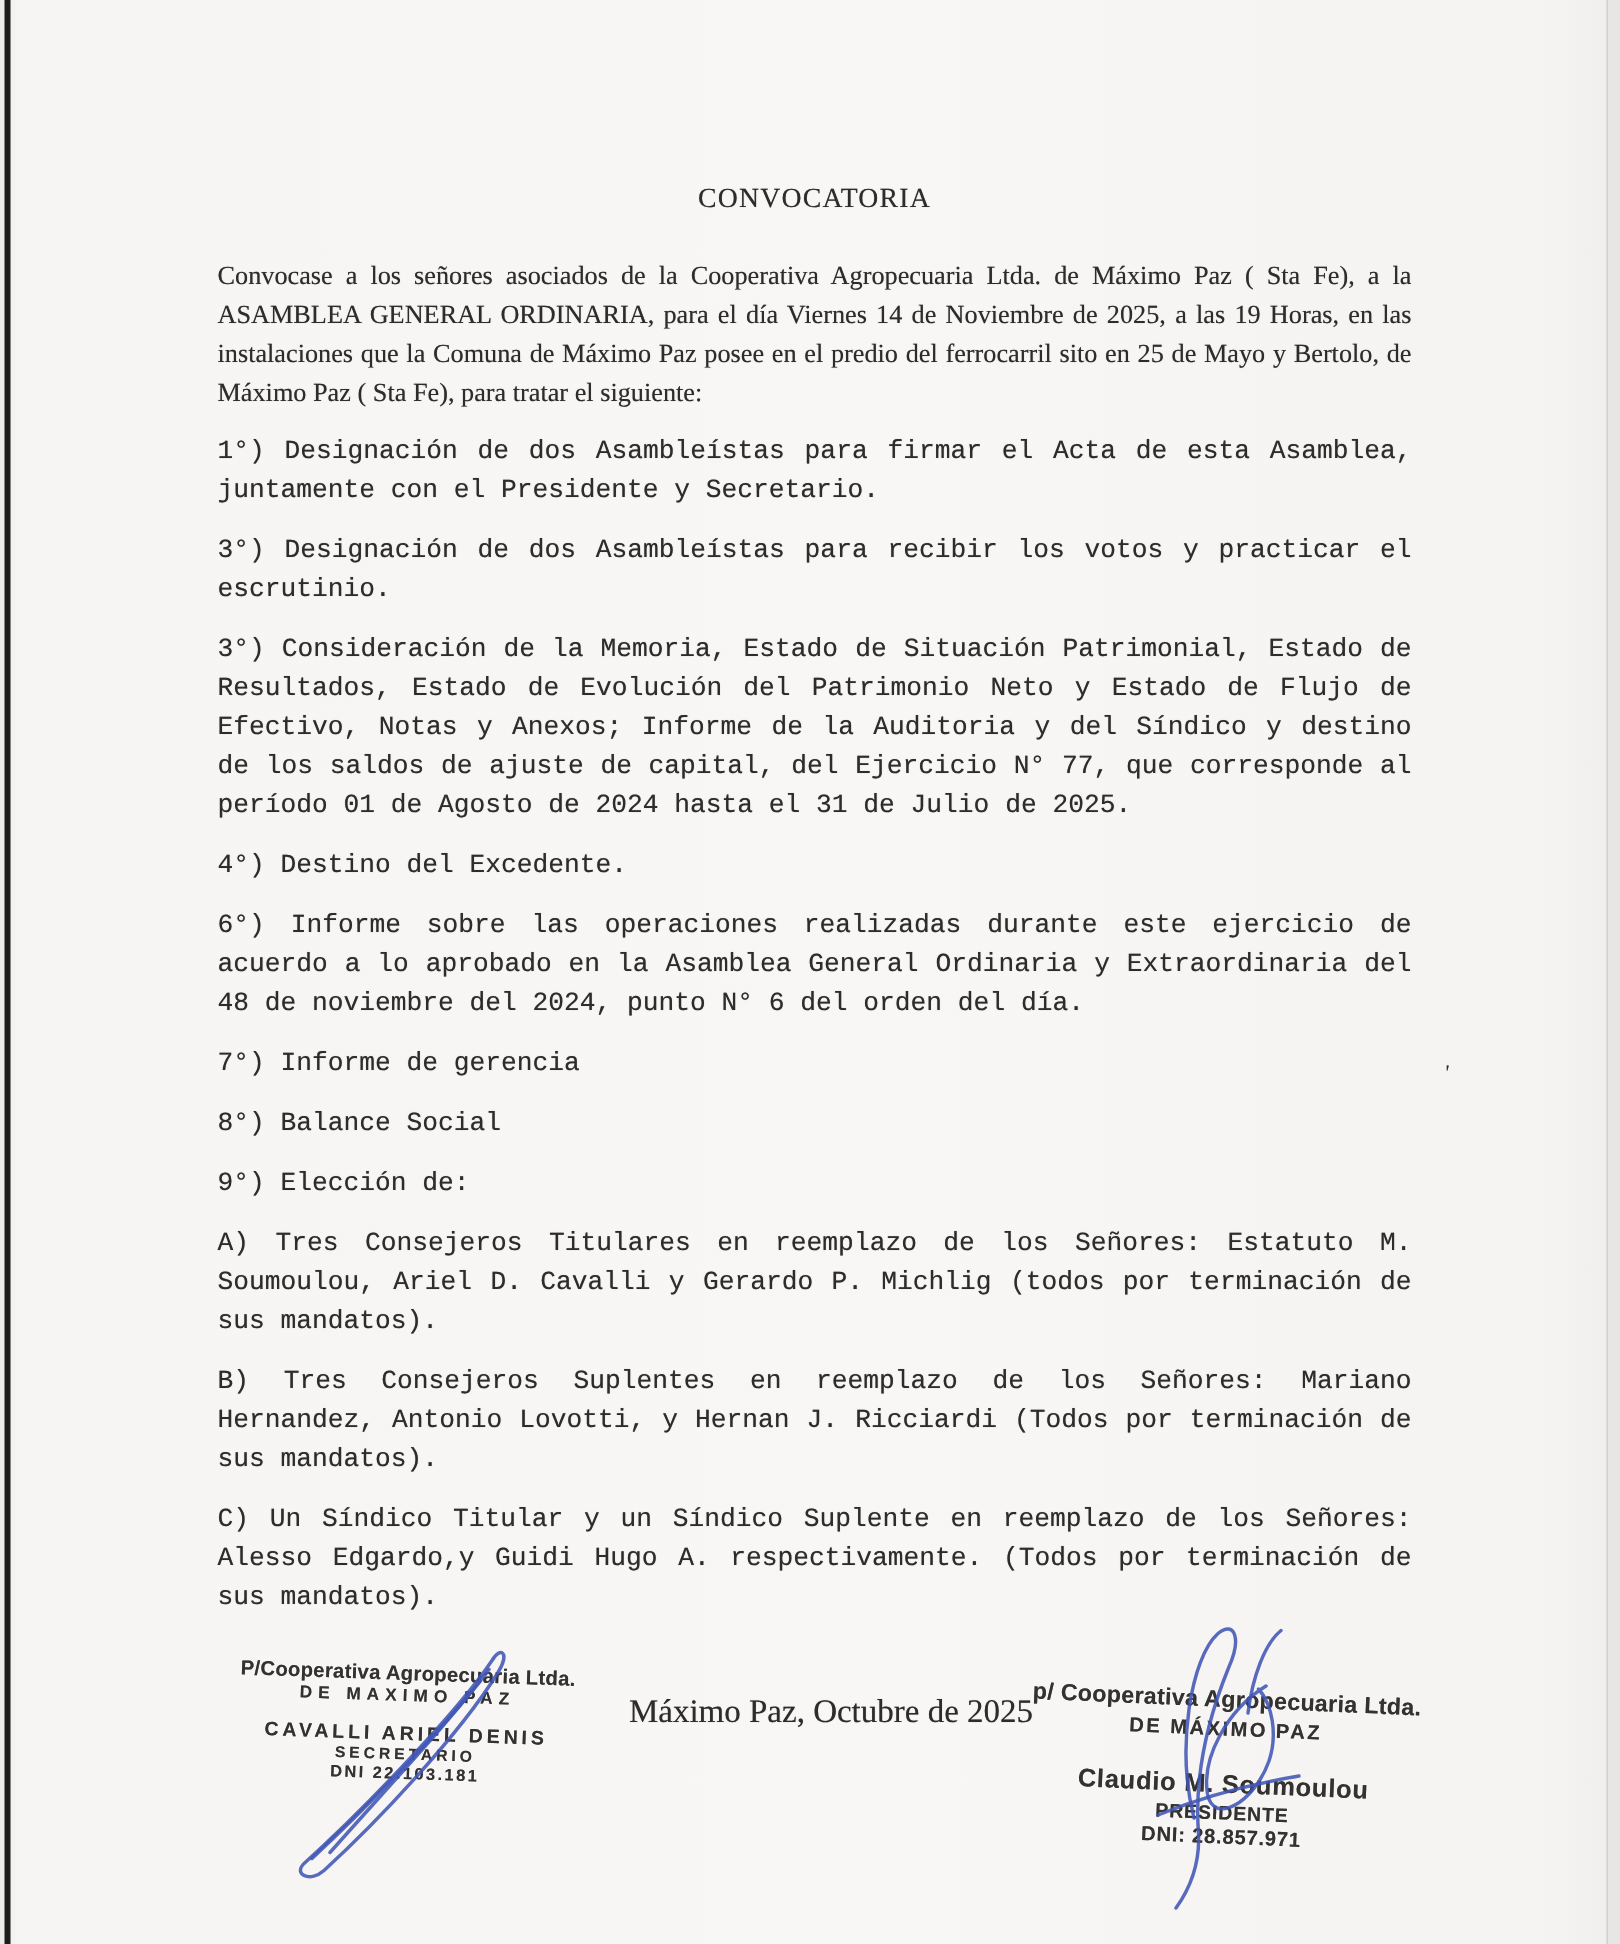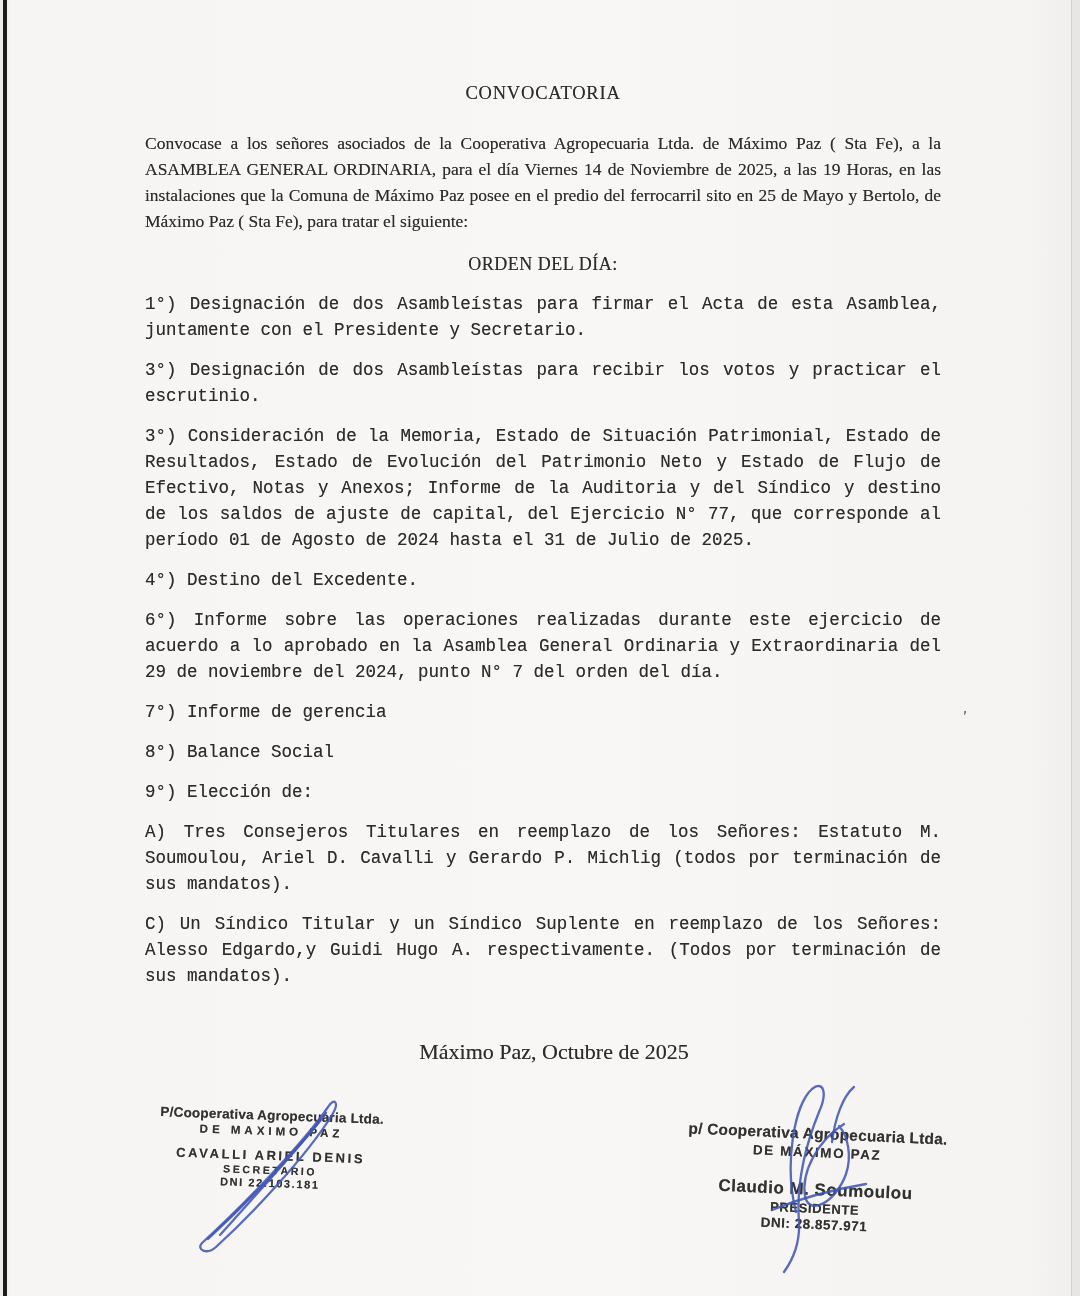--- a/index.html
+++ b/index.html
@@ -21,21 +21,21 @@
   }
   .scan-right-edge {
     position: absolute; right: 0; top: 0;
     width: 8px; height: 1296px;
     background: #e7e6e4;
     border-left: 1px solid #d2d1cf;
   }
   .content {
     position: absolute; left: 145px; top: 0;
     width: 796px;
-    padding-top: 80px;
+    padding-top: 120px;
     color: #2c2c2c;
     font-size: 17.5px;
     line-height: 26px;
     text-shadow: 0 0 0.5px rgba(40,40,40,0.55);
   }
   .doc-title {
     margin: 0; font-size: 18.5px; font-weight: normal;
     text-align: center; letter-spacing: 0.8px;
   }
   .intro { margin: 24px 0 0 0; text-align: justify; }
@@ -85,32 +85,32 @@
 </head>
 <body>
 
 <div class="page">
   <div class="scan-left-line"></div>
   <div class="scan-right-edge"></div>
 
   <div class="content">
     <h1 class="doc-title">CONVOCATORIA</h1>
     <p class="intro">Convocase a los señores asociados de la Cooperativa Agropecuaria Ltda. de Máximo Paz ( Sta Fe), a la ASAMBLEA GENERAL ORDINARIA, para el día Viernes 14 de Noviembre de 2025, a las 19 Horas, en las instalaciones que la Comuna de Máximo Paz posee en el predio del ferrocarril sito en 25 de Mayo y Bertolo, de Máximo Paz ( Sta Fe), para tratar el siguiente:</p>
-    <h2 class="agenda-heading">ORDEN DEL DÍA:</h2>
 
     <p class="para">1°) Designación de dos Asambleístas para firmar el Acta de esta Asamblea, juntamente con el Presidente y Secretario.</p>
     <p class="para">3°) Designación de dos Asambleístas para recibir los votos y practicar el escrutinio.</p>
     <p class="para">3°) Consideración de la Memoria, Estado de Situación Patrimonial, Estado de Resultados, Estado de Evolución del Patrimonio Neto y Estado de Flujo de Efectivo, Notas y Anexos; Informe de la Auditoria y del Síndico y destino de los saldos de ajuste de capital, del Ejercicio N° 77, que corresponde al período 01 de Agosto de 2024 hasta el 31 de Julio de 2025.</p>
     <p class="para">4°) Destino del Excedente.</p>
-    <p class="para">6°) Informe sobre las operaciones realizadas durante este ejercicio de acuerdo a lo aprobado en la Asamblea General Ordinaria y Extraordinaria del 29 de noviembre del 2024, punto N° 7 del orden del día.</p>
+    <p class="para">6°) Informe sobre las operaciones realizadas durante este ejercicio de acuerdo a lo aprobado en la Asamblea General Ordinaria y Extraordinaria del 48 de noviembre del 2024, punto N° 6 del orden del día.</p>
     <p class="para">7°) Informe de gerencia</p>
     <p class="para">8°) Balance Social</p>
     <p class="para">9°) Elección de:</p>
 
     <p class="para">A)  Tres Consejeros Titulares en reemplazo de los Señores:  Estatuto M. Soumoulou, Ariel D. Cavalli  y Gerardo P. Michlig  (todos por terminación de sus mandatos).</p>
+    <p class="para">B)  Tres Consejeros Suplentes en reemplazo de los Señores: Mariano Hernandez,  Antonio Lovotti,  y Hernan J. Ricciardi (Todos por terminación de sus mandatos).</p>
     <p class="para">C)  Un Síndico Titular y un Síndico Suplente en reemplazo de los Señores: Alesso Edgardo,y Guidi Hugo A. respectivamente. (Todos por terminación de sus mandatos).</p>
 
     <p class="dateline">Máximo Paz, Octubre de 2025</p>
   </div>
 
   <span class="stray-mark">'</span>
 
   <div class="stamp stamp-left">
     <div class="org1">P/Cooperativa Agropecuaria Ltda.</div>
     <div class="org2">DE MAXIMO PAZ</div>

